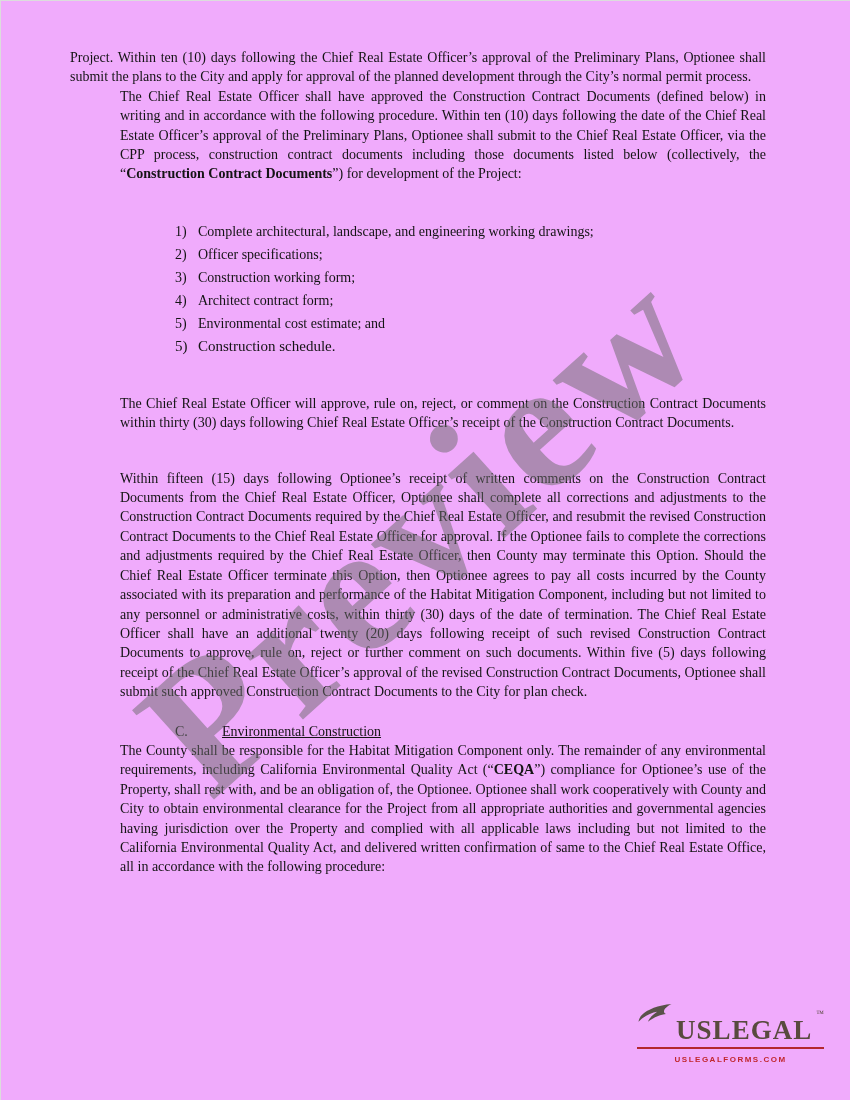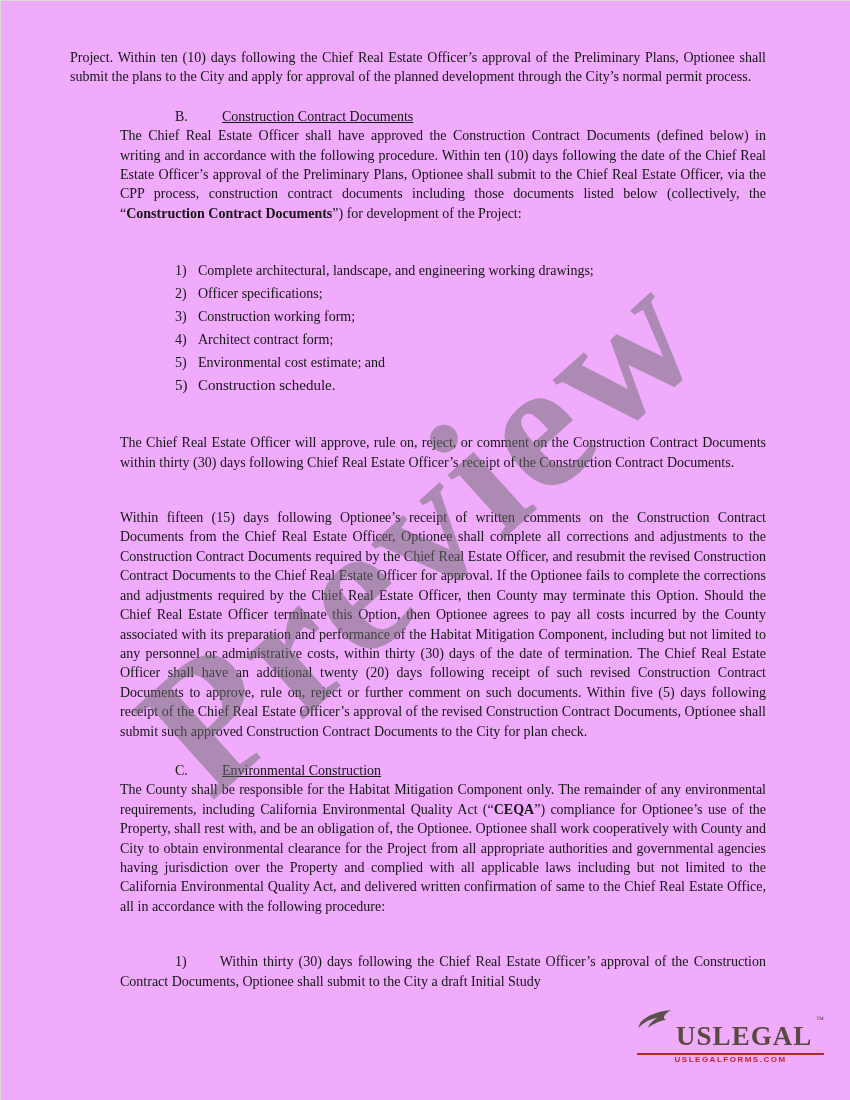--- a/index.html
+++ b/index.html
@@ -32,37 +32,34 @@
     letter-spacing:6px;white-space:nowrap;
     color:rgba(105,105,105,0.5);
     z-index:6;pointer-events:none;
   }
   .logo{position:absolute;right:26px;bottom:36px;text-align:center;z-index:7;}
   .logo-row{display:flex;align-items:center;justify-content:flex-end;gap:3px;}
   .eagle{display:block;}
   .brand{font-size:27px;font-weight:700;color:#584a3e;letter-spacing:1px;line-height:1;margin-top:34px;}
   .tm{font-size:8px;color:#584a3e;vertical-align:top;line-height:1;margin-left:1px;}
   .tagline{
-    margin-top:3px;border-top:2px solid #b3282d;padding-top:0;
+    margin-top:3px;border-top:2px solid #b3282d;padding-top:6px;
     font-family:"Liberation Sans",sans-serif;font-size:8px;font-weight:700;
     color:#c1272d;letter-spacing:1.5px;
   }
 </style>
 </head>
 <body>
 
 <div class="page">
 
   <div class="doc">
 
     <p class="p">Project. Within ten (10) days following the Chief Real Estate Officer’s approval of the Preliminary Plans, Optionee shall submit the plans to the City and apply for approval of the planned development through the City’s normal permit process.</p>
 
-    <div class="heading">
-      <span class="h-label">B.</span><span class="h-title">Construction Contract Documents</span>
-    </div>
 
     <p class="p indent"><span>The Chief Real Estate Officer shall have approved the Construction Contract Documents (defined below) in writing and in accordance with the following procedure. Within ten (10) days following the date of the Chief Real Estate Officer’s approval of the Preliminary Plans, Optionee shall submit to the Chief Real Estate Officer, via the CPP process, construction contract documents including those documents listed below (collectively, the “</span><b>Construction Contract Documents</b><span>”) for development of the Project:</span></p>
 
     <div class="list">
       <div class="li"><span class="num">1)</span><span>Complete architectural, landscape, and engineering working drawings;</span></div>
       <div class="li"><span class="num">2)</span><span>Officer specifications;</span></div>
       <div class="li"><span class="num">3)</span><span>Construction working form;</span></div>
       <div class="li"><span class="num">4)</span><span>Architect contract form;</span></div>
       <div class="li"><span class="num">5)</span><span>Environmental cost estimate; and</span></div>
       <div class="li small"><span class="num">5)</span><span>Construction schedule.</span></div>
@@ -71,21 +68,20 @@
     <p class="p indent gap-above">The Chief Real Estate Officer will approve, rule on, reject, or comment on the Construction Contract Documents within thirty (30) days following Chief Real Estate Officer’s receipt of the Construction Contract Documents.</p>
 
     <p class="p indent gap-above">Within fifteen (15) days following Optionee’s receipt of written comments on the Construction Contract Documents from the Chief Real Estate Officer, Optionee shall complete all corrections and adjustments to the Construction Contract Documents required by the Chief Real Estate Officer, and resubmit the revised Construction Contract Documents to the Chief Real Estate Officer for approval. If the Optionee fails to complete the corrections and adjustments required by the Chief Real Estate Officer, then County may terminate this Option. Should the Chief Real Estate Officer terminate this Option, then Optionee agrees to pay all costs incurred by the County associated with its preparation and performance of the Habitat Mitigation Component, including but not limited to any personnel or administrative costs, within thirty (30) days of the date of termination. The Chief Real Estate Officer shall have an additional twenty (20) days following receipt of such revised Construction Contract Documents to approve, rule on, reject or further comment on such documents. Within five (5) days following receipt of the Chief Real Estate Officer’s approval of the revised Construction Contract Documents, Optionee shall submit such approved Construction Contract Documents to the City for plan check.</p>
 
     <div class="heading">
       <span class="h-label">C.</span><span class="h-title">Environmental Construction</span>
     </div>
 
     <p class="p indent"><span>The County shall be responsible for the Habitat Mitigation Component only. The remainder of any environmental requirements, including California Environmental Quality Act (“</span><b>CEQA</b><span>”) compliance for Optionee’s use of the Property, shall rest with, and be an obligation of, the Optionee. Optionee shall work cooperatively with County and City to obtain environmental clearance for the Project from all appropriate authorities and governmental agencies having jurisdiction over the Property and complied with all applicable laws including but not limited to the California Environmental Quality Act, and delivered written confirmation of same to the Chief Real Estate Office, all in accordance with the following procedure:</span></p>
 
-    <p class="p indent gap-above hang"><span>1)</span><span class="tabgap"></span><span>Within thirty (30) days following the Chief Real Estate Officer’s approval of the Construction Contract Documents, Optionee shall submit to the City a draft Initial Study</span></p>
 
   </div>
 
   <div class="watermark">Preview</div>
 
   <div class="logo">
     <div class="logo-row">
       <svg class="eagle" viewBox="0 0 64 40" width="36" height="22" aria-hidden="true">
         <path d="M62 2 C38 4 18 12 8 22 C5 25 3 29 2 34 C12 24 24 18 36 16 C28 21 22 27 19 34 C30 26 42 21 52 20 C44 16 50 8 62 2 Z" fill="#59524a"></path>
       </svg>

